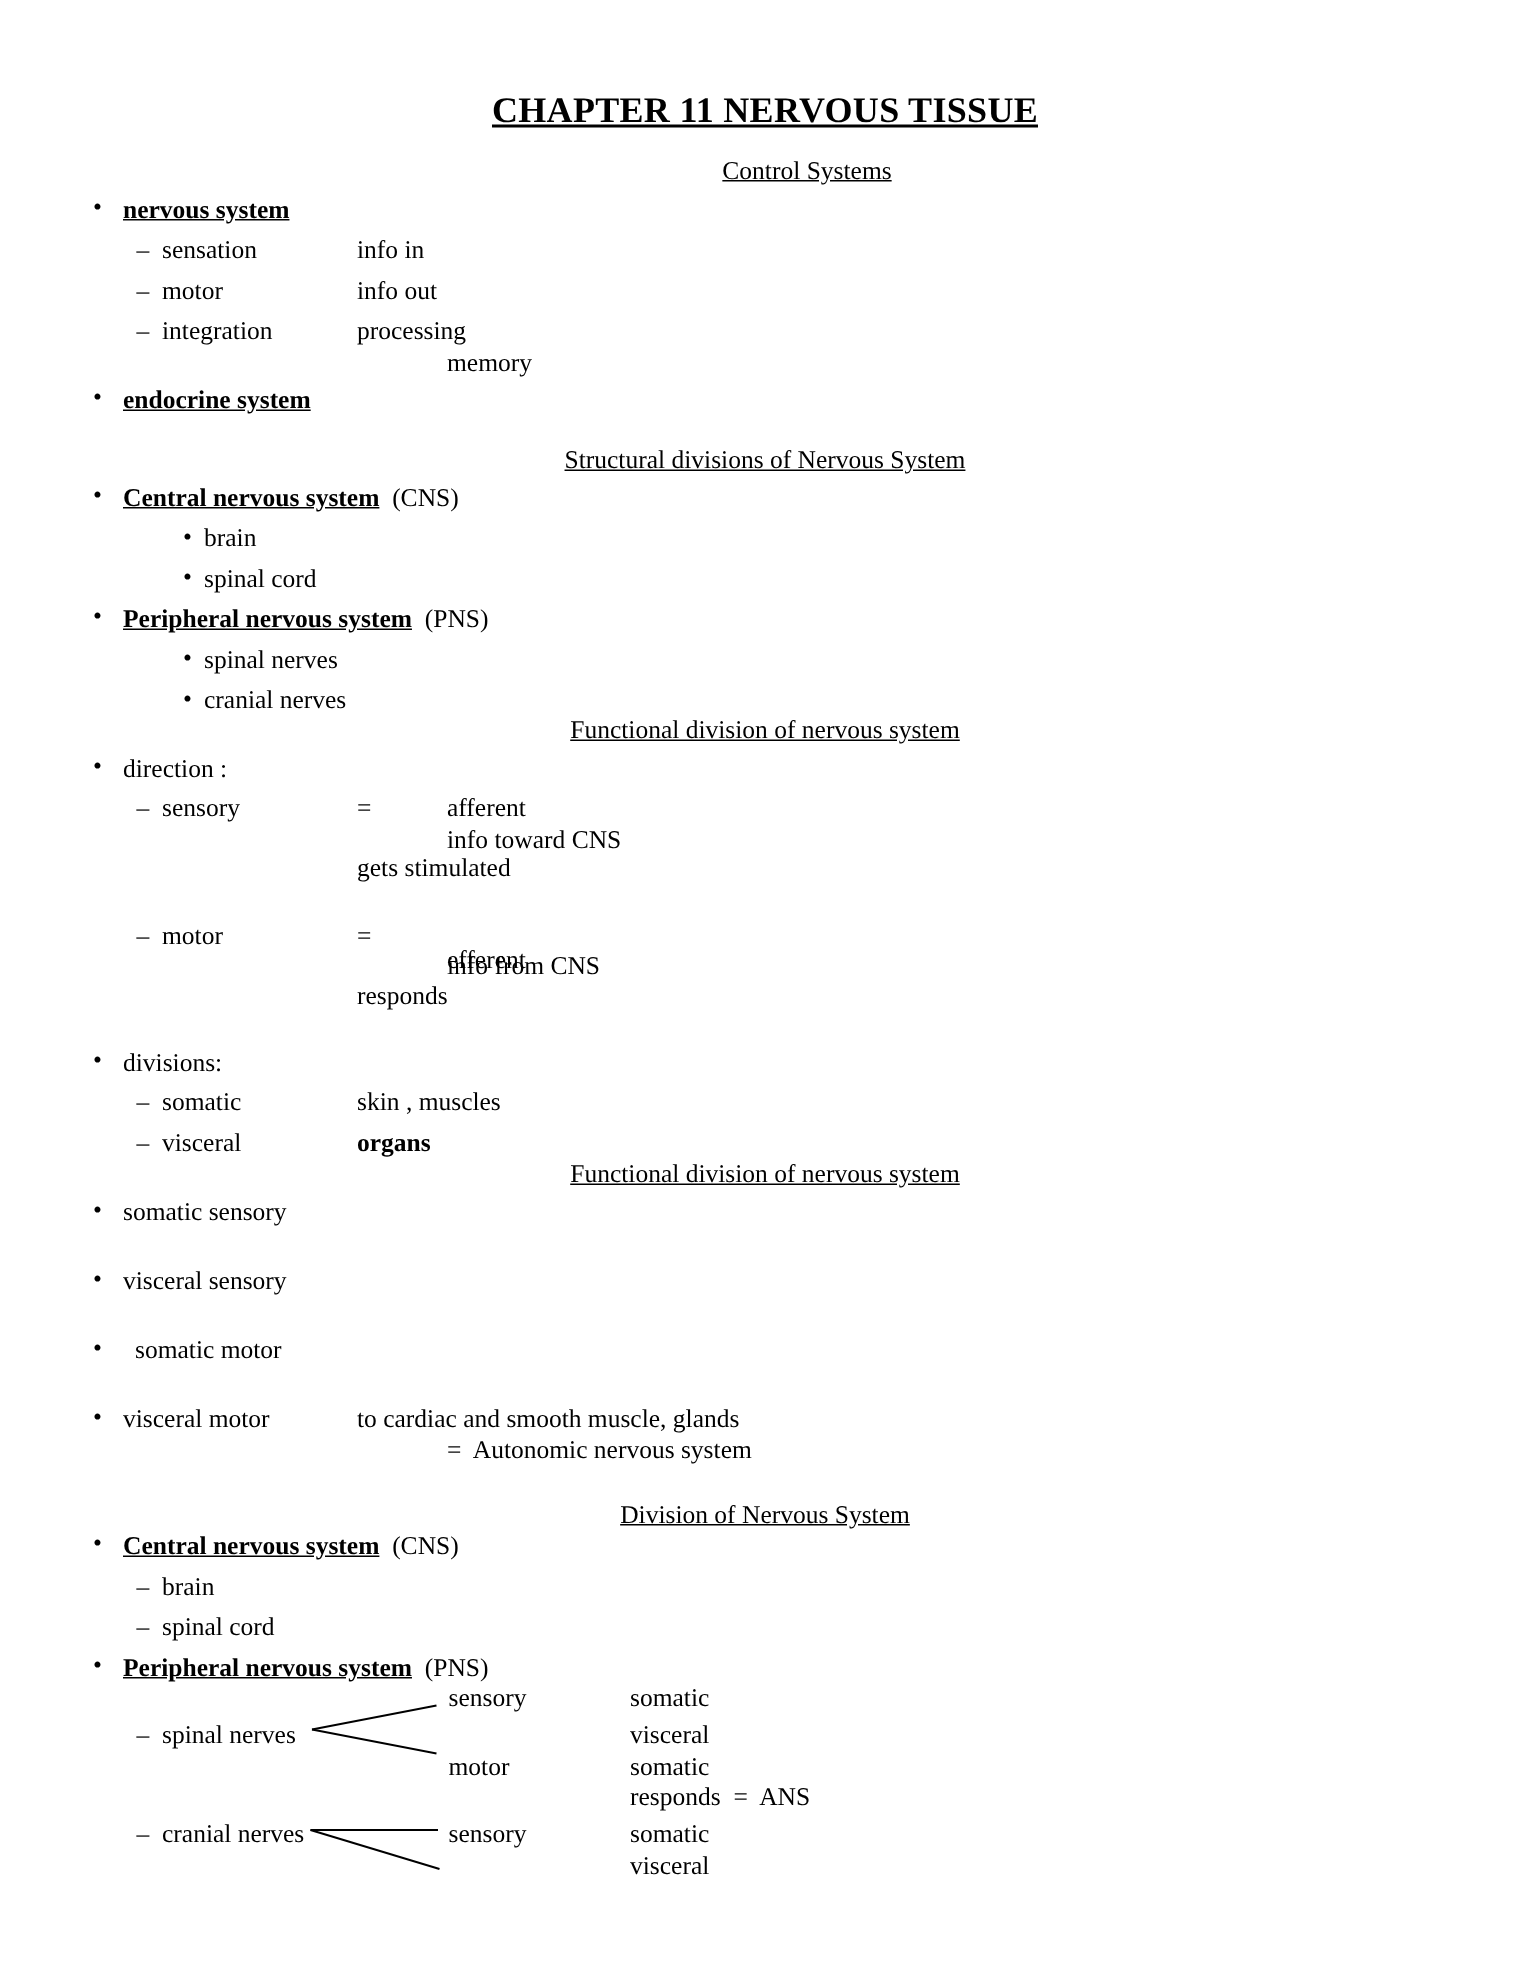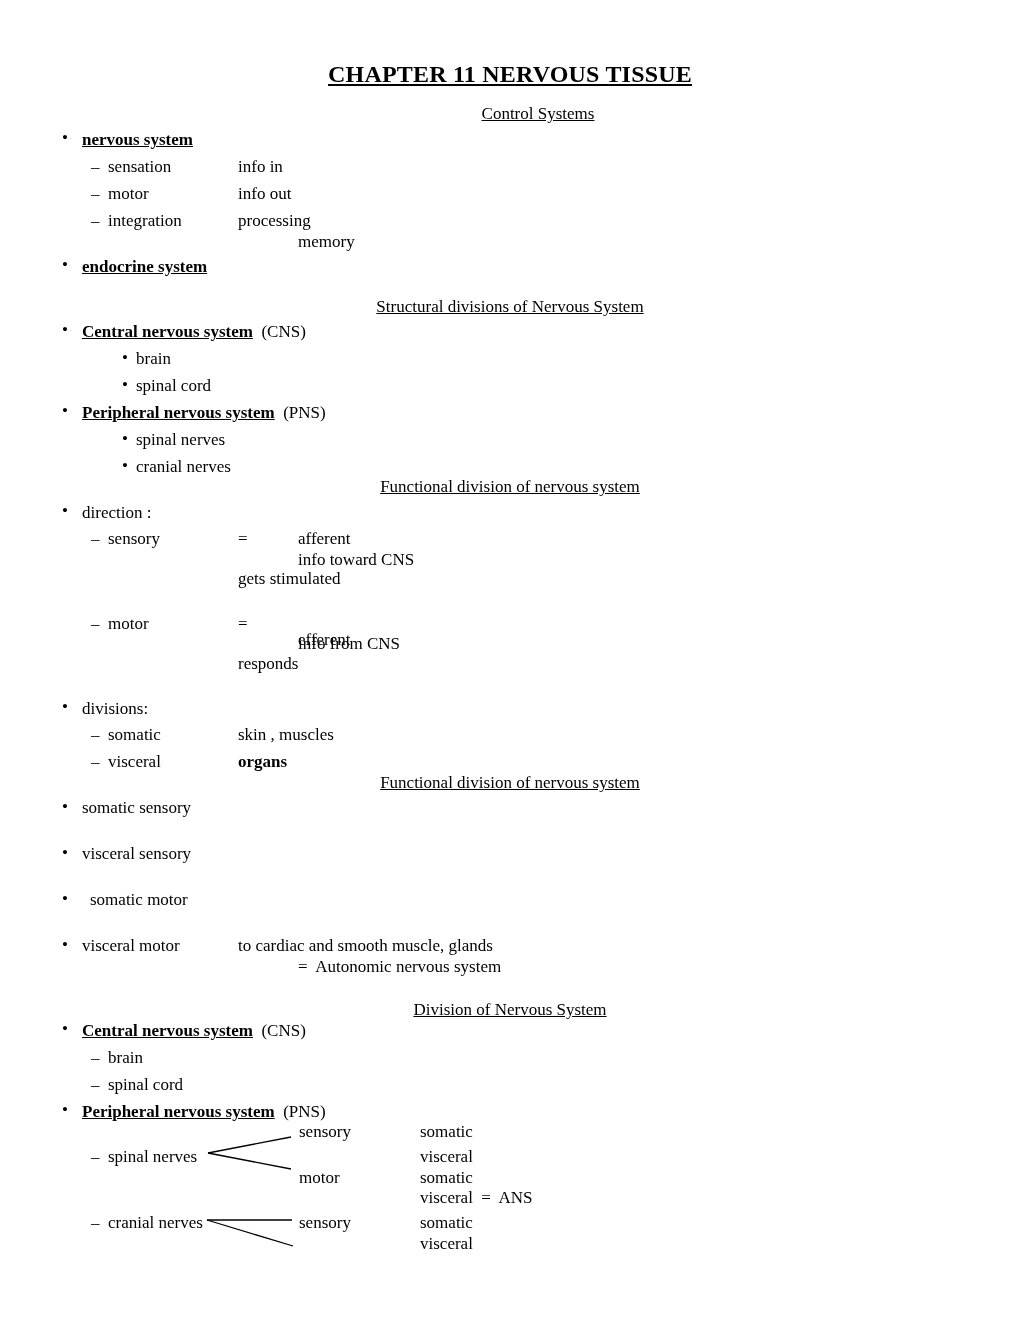--- a/index.html
+++ b/index.html
@@ -179,21 +179,21 @@
 
   <div class="dash" style="left:91px; top:1147px;">–</div>
   <div class="t" style="left:108px; top:1147px;">spinal nerves</div>
 
   <div class="t" style="left:299px; top:1122px;">sensory</div>
   <div class="t" style="left:420px; top:1122px;">somatic</div>
   <div class="t" style="left:420px; top:1147px;">visceral</div>
 
   <div class="t" style="left:299px; top:1168px;">motor</div>
   <div class="t" style="left:420px; top:1168px;">somatic</div>
-  <div class="t" style="left:420px; top:1188px;">visceral  =  ANS</div>
+  <div class="t" style="left:420px; top:1188px;">responds  =  ANS</div>
 
   <div class="dash" style="left:91px; top:1213px;">–</div>
   <div class="t" style="left:108px; top:1213px;">cranial nerves</div>
 
   <div class="t" style="left:299px; top:1213px;">sensory</div>
   <div class="t" style="left:420px; top:1213px;">somatic</div>
   <div class="t" style="left:420px; top:1234px;">visceral</div>
 
   <svg class="branches" viewBox="0 0 1020 1320">
 

